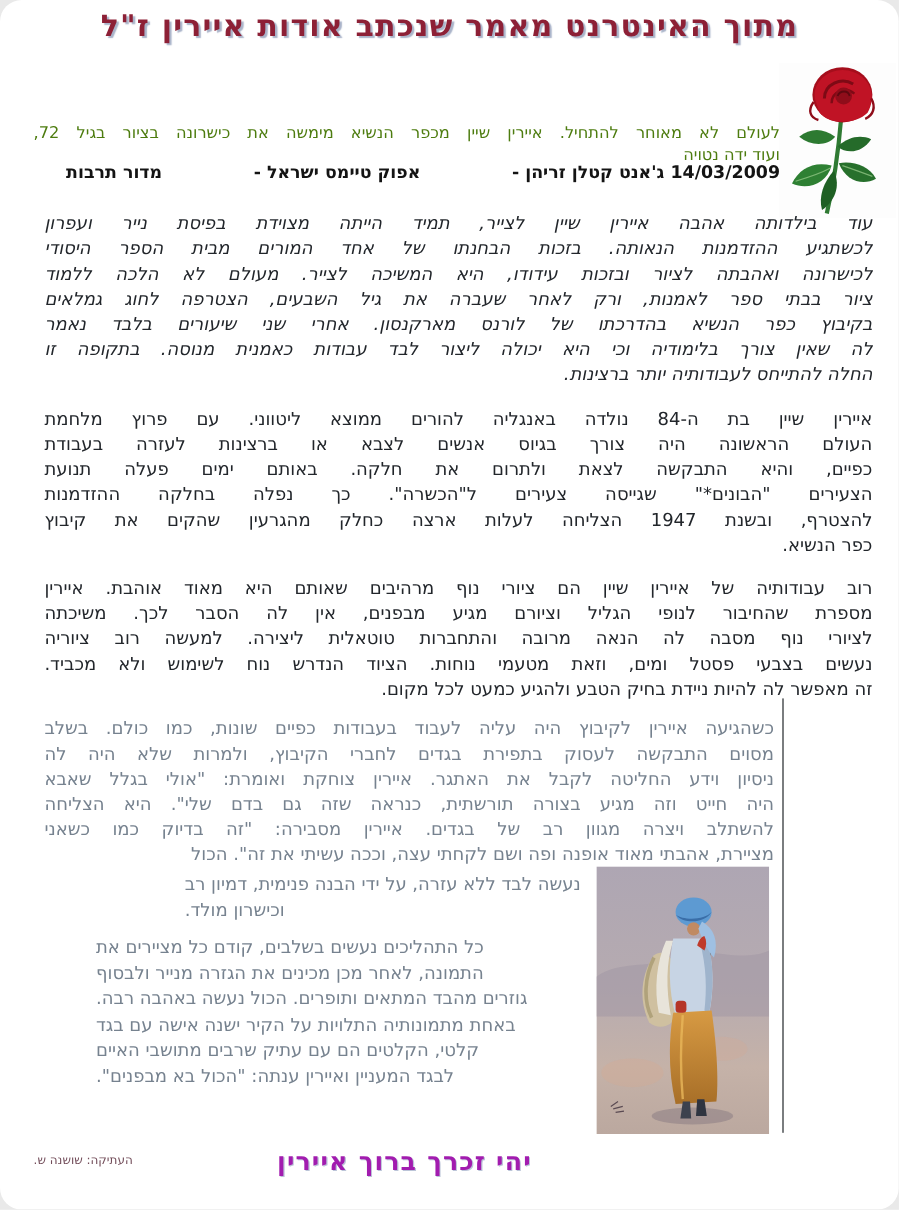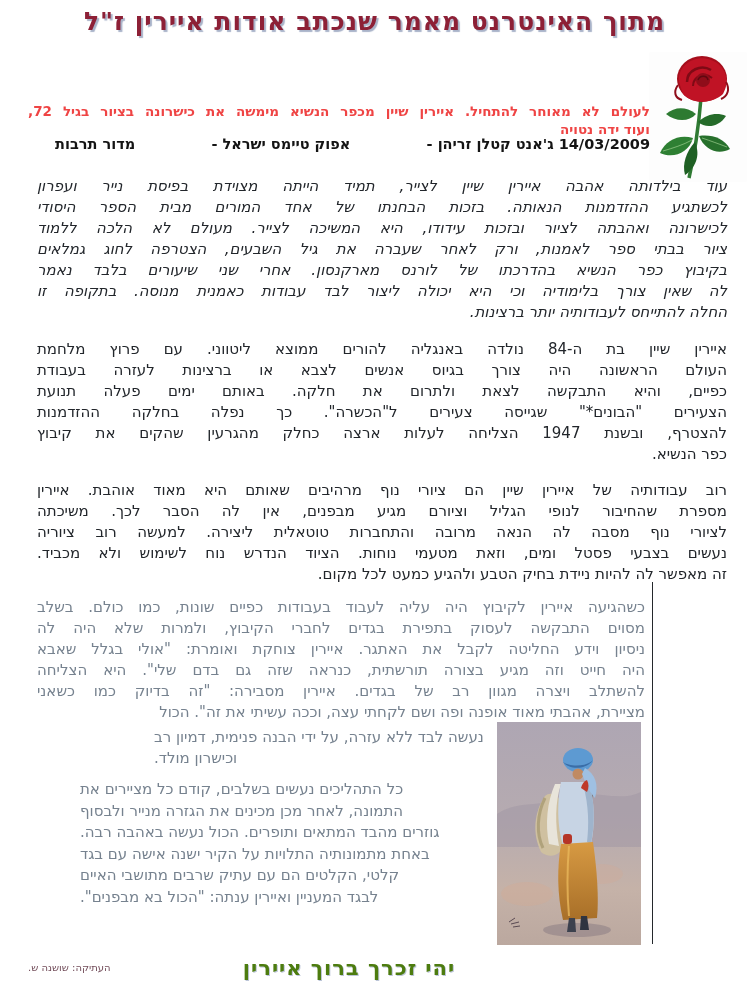--- a/index.html
+++ b/index.html
@@ -1,39 +1,40 @@
 <!DOCTYPE html>
 <html lang="he"><head>
 <meta charset="utf-8">
 <style>
   html,body { margin:0; padding:0; background:#e9e9e9; }
   .page {
     position:relative; width:749px; height:1008px; margin:0 auto;
     background:#ffffff; overflow:hidden; direction:rtl;
     font-family:"DejaVu Sans","Liberation Sans",sans-serif;
+    border-radius:18px;
   }
   .abs { position:absolute; }
 
   .header-note {
     top:7px; left:0; width:749px; text-align:center;
     font-family:"DejaVu Serif","DejaVu Sans",serif;
     font-weight:bold; font-size:25px; letter-spacing:1px;
     color:#8d2036; text-shadow:2px 2px 1px #a9b3c9;
   }
 
   .rose-wrap { top:52px; right:2px; width:98px; height:130px; }
 
   .article-title {
     top:54px; right:94px; width:600px; text-align:right;
     font-weight:bold; font-size:28px; color:#141414;
   }
 
   .article-subtitle {
     top:103px; right:99px; width:622px;
-    font-weight:bold; font-size:13.5px; line-height:17.5px; color:#ef4444;
+    font-weight:normal; font-size:13.5px; line-height:17.5px; color:#4d7c0f;
   }
 
   .byline {
     top:136px; right:99px; left:55px;
     display:flex; justify-content:space-between; align-items:baseline;
     font-weight:bold; font-size:14.5px; color:#141414; white-space:nowrap;
   }
 
   .para { font-size:15px; line-height:21px; color:#22262b; }
   .gray  { color:#76828f; }
@@ -46,24 +47,24 @@
 
   .justify .tline { text-align:justify; text-align-last:justify; }
   .justify .tlast { text-align-last:right; }
   .rightal .tline { text-align:left; }
 
   .painting-wrap { top:722px; right:108px; width:144px; height:223px; }
 
   .vline { left:652px; top:582px; width:1px; height:362px; background:#24282c; }
 
   .memorial {
-    top:955px; left:16px; width:666px; text-align:center;
+    top:955px; left:4px; width:666px; text-align:center;
     font-family:"DejaVu Serif","DejaVu Sans",serif; font-weight:bold;
     font-size:21px; letter-spacing:1px;
-    color:#4d7c0f; text-shadow:1px 1px 0 #bcc5d8;
+    color:#a21caf; text-shadow:1px 1px 0 #bcc5d8;
   }
 
   .credit {
     top:962px; left:28px; direction:rtl;
     font-size:10px; color:#724c59;
   }
 </style>
 </head>
 <body>
 

